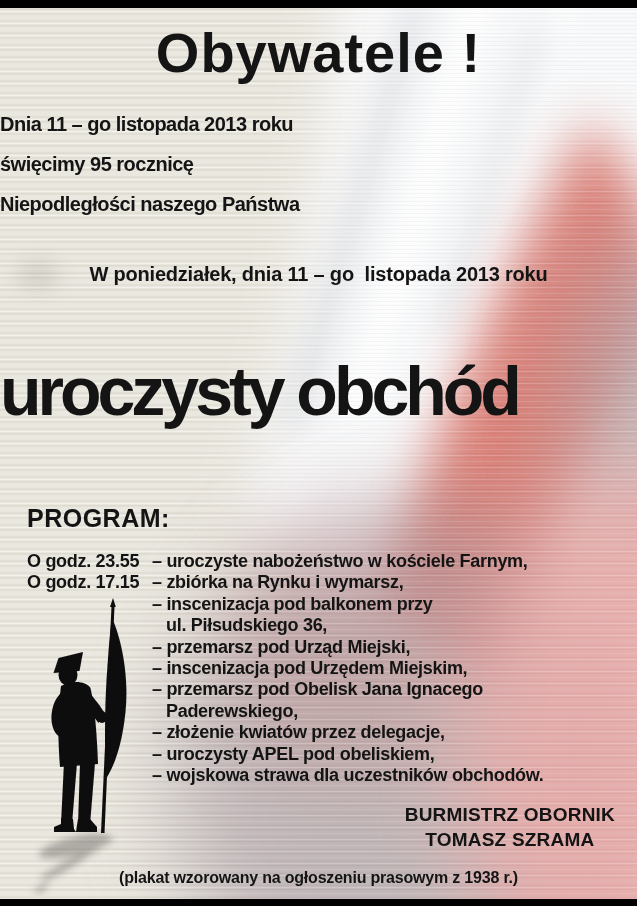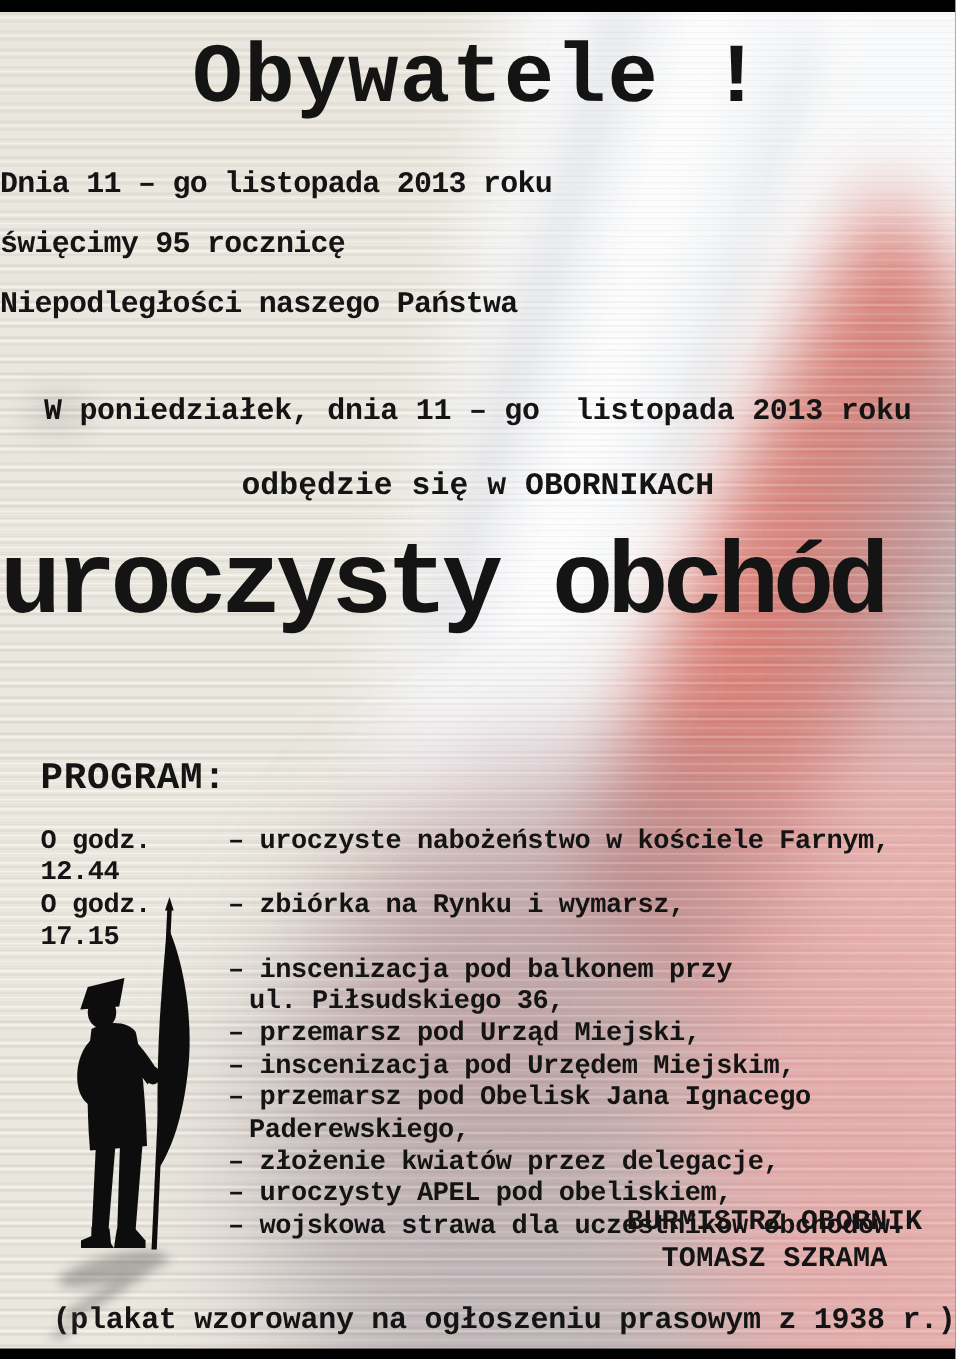--- a/index.html
+++ b/index.html
@@ -3,21 +3,21 @@
 <meta charset="utf-8">
 <style>
   html,body{margin:0;padding:0;background:#555;}
   .stage{width:637px;height:906px;margin:0 auto;position:relative;}
   .poster{
     position:absolute;inset:0;overflow:hidden;
     background-color:#eae7de;
     background-image:
       repeating-linear-gradient(0deg, rgba(255,255,255,.30) 0 1px, rgba(255,255,255,0) 1px 3px, rgba(90,82,66,.05) 3px 4px, rgba(0,0,0,0) 4px 6px),
       repeating-linear-gradient(0deg, rgba(120,110,90,.045) 0 1px, transparent 1px 8px);
-    font-family:Liberation Mono, monospace;
+    font-family:Liberation Sans, sans-serif;
     font-weight:bold;color:#141414;
   }
   .flag-bg{position:absolute;inset:0;width:100%;height:100%;z-index:1;}
   .texture-overlay{
     position:absolute;inset:0;z-index:2;pointer-events:none;
     background-image:
       repeating-linear-gradient(0deg, rgba(0,0,0,.035) 0 1px, transparent 1px 4px),
       repeating-linear-gradient(0deg, rgba(255,255,255,.18) 0 1px, transparent 1px 6px);
   }
   .content{position:absolute;inset:0;z-index:3;}
@@ -39,22 +39,22 @@
     font-size:21px;line-height:27px;letter-spacing:-0.3px;}
   .program-heading{position:absolute;top:504px;left:27px;font-size:25px;letter-spacing:0.5px;}
   .program{position:absolute;top:551px;left:27px;width:592px;
     font-size:18px;line-height:21.4px;letter-spacing:-0.3px;}
   .prog-row{display:flex;}
   .prog-time{width:125px;flex:none;}
   .prog-text{flex:1;}
   .prog-text.cont{padding-left:14px;}
   .signature{position:absolute;top:802px;right:22px;text-align:center;
     font-size:19px;line-height:25px;letter-spacing:0.2px;}
-  .footnote{position:absolute;top:869px;left:0;width:100%;text-align:right;
-    font-size:20px;letter-spacing:-0.2px;}
+  .footnote{position:absolute;top:869px;left:0;width:100%;text-align:center;
+    font-size:16px;letter-spacing:-0.2px;}
   .soldier{position:absolute;left:18px;top:596px;width:120px;height:300px;z-index:3;}
 </style>
 </head>
 <body>
 
 <div class="stage">
   <div class="poster">
 
     <svg class="flag-bg" viewBox="0 0 637 906" preserveAspectRatio="none" aria-hidden="true">
       <defs>
@@ -96,30 +96,29 @@
 
       <div class="headline">Obywatele !</div>
 
       <div class="intro">
         <div>Dnia 11 – go listopada 2013 roku</div>
         <div>święcimy 95 rocznicę</div>
         <div>Niepodległości naszego Państwa</div>
       </div>
 
       <div class="when">W poniedziałek, dnia 11 – go  listopada 2013 roku</div>
-      <div class="where">odbędzie się w OBORNIKACH</div>
 
       <div class="event-title">uroczysty obchód</div>
 
 
       <div class="program-heading">PROGRAM:</div>
 
       <div class="program">
         <div class="prog-row">
-          <span class="prog-time">O godz. 12.44</span>
+          <span class="prog-time">O godz. 23.55</span>
           <span class="prog-text">– uroczyste nabożeństwo w kościele Farnym,</span>
         </div>
         <div class="prog-row">
           <span class="prog-time">O godz. 17.15</span>
           <span class="prog-text">– zbiórka na Rynku i wymarsz,</span>
         </div>
         <div class="prog-row">
           <span class="prog-time"></span>
           <span class="prog-text">– inscenizacja pod balkonem przy</span>
         </div>

